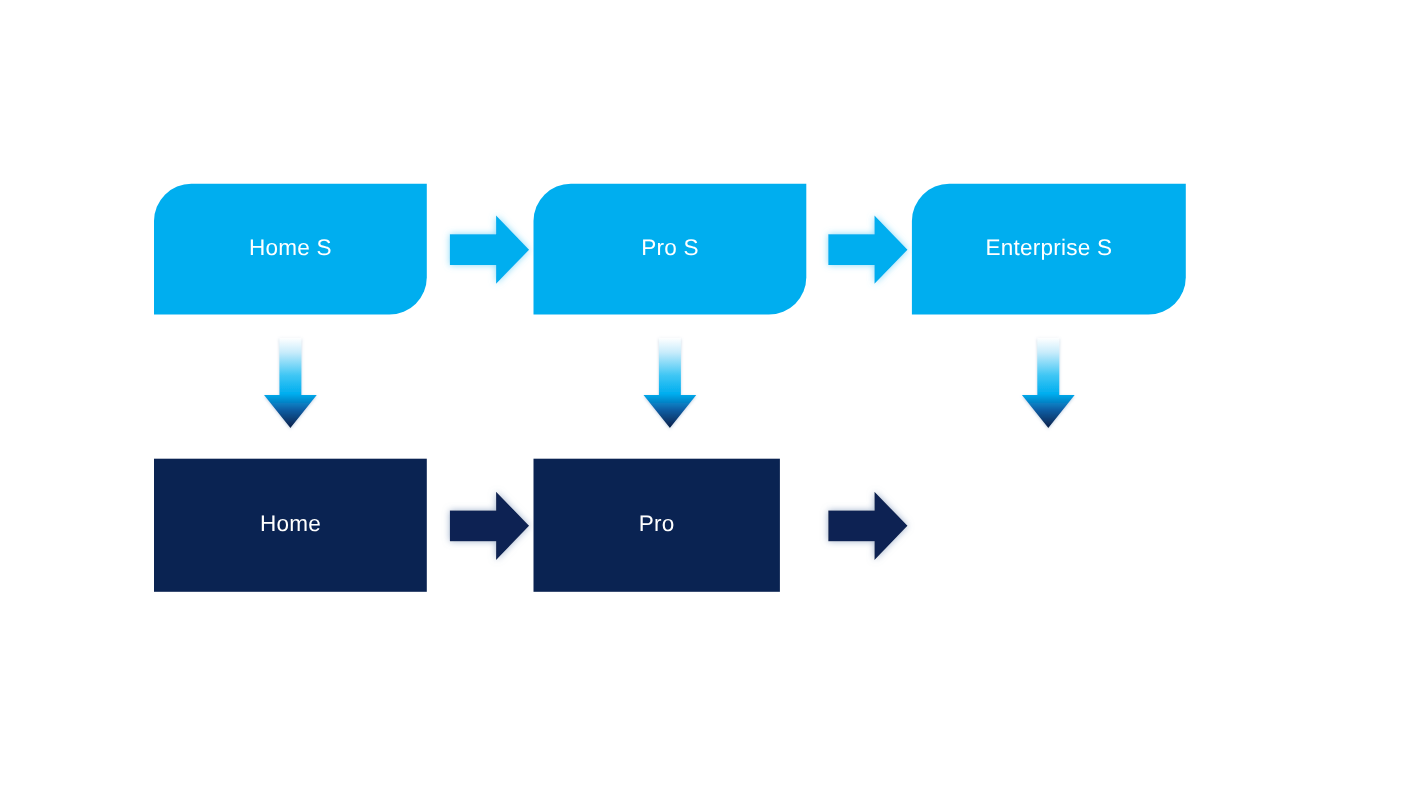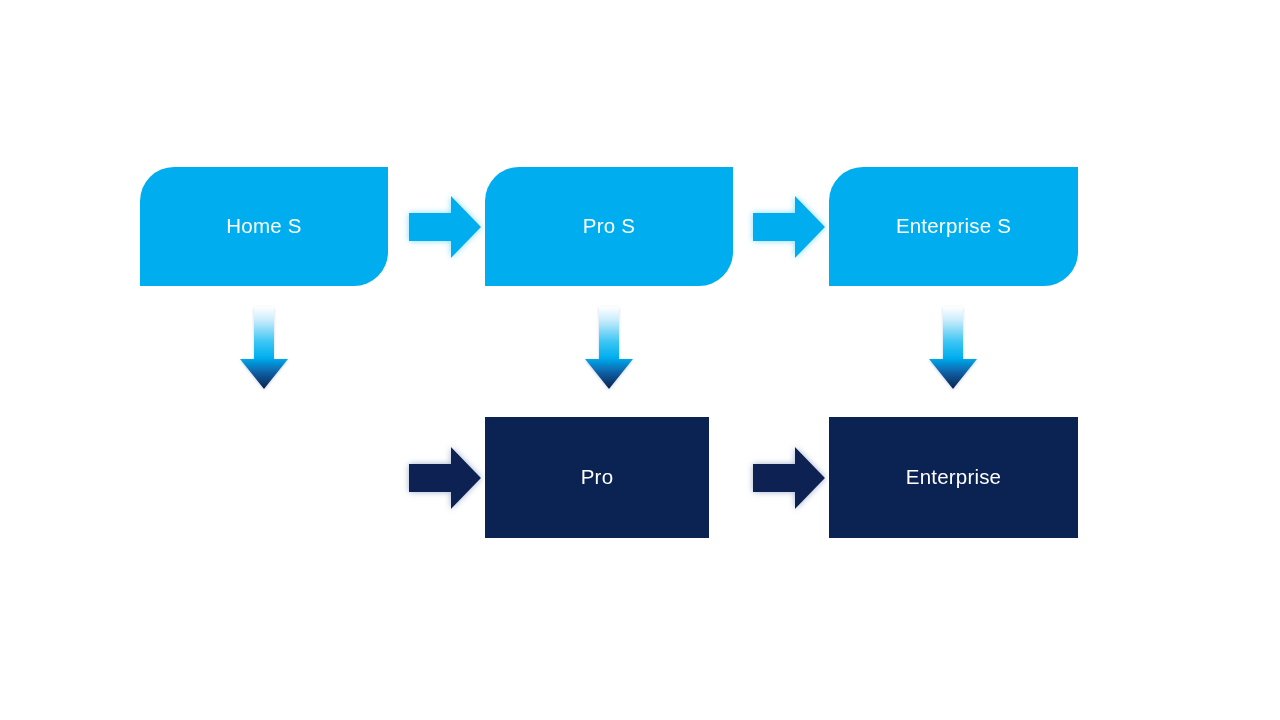--- a/index.html
+++ b/index.html
@@ -129,22 +129,22 @@
   </div>
 
   <div class="node node-service" style="left:485px; top:167px; width:248px; height:119px;">
     <span class="node-label">Pro S</span>
   </div>
 
   <div class="node node-service" style="left:829px; top:167px; width:249px; height:119px;">
     <span class="node-label">Enterprise S</span>
   </div>
 
+  <div class="node node-product" style="left:140px; top:417px; width:248px; height:121px;">
+    <span class="node-label">Home</span>
+  </div>
 
   <div class="node node-product" style="left:485px; top:417px; width:224px; height:121px;">
     <span class="node-label">Pro</span>
   </div>
 
-  <div class="node node-product" style="left:829px; top:417px; width:249px; height:121px;">
-    <span class="node-label">Enterprise</span>
-  </div>
 
 </div>
 
 </body></html>

